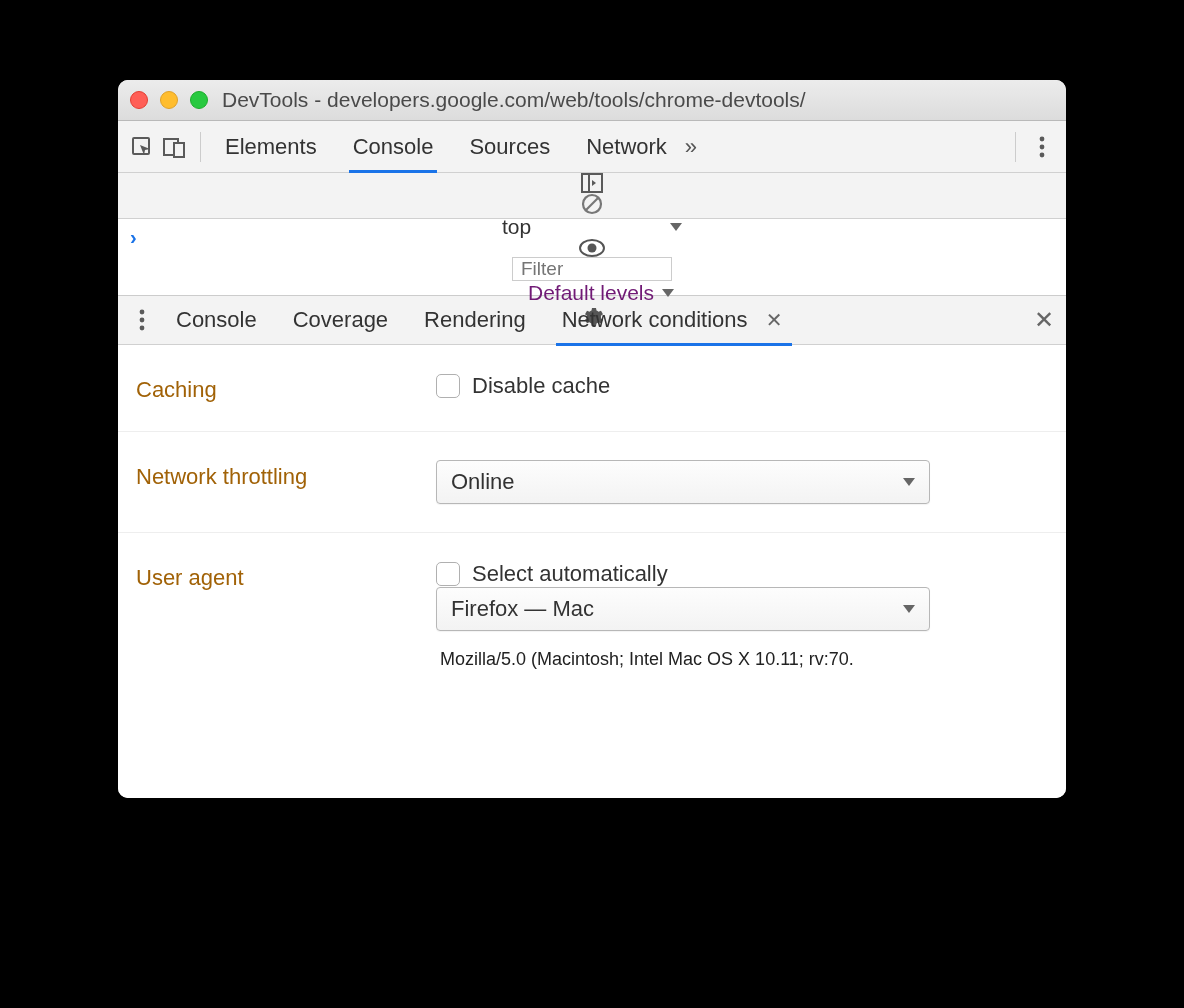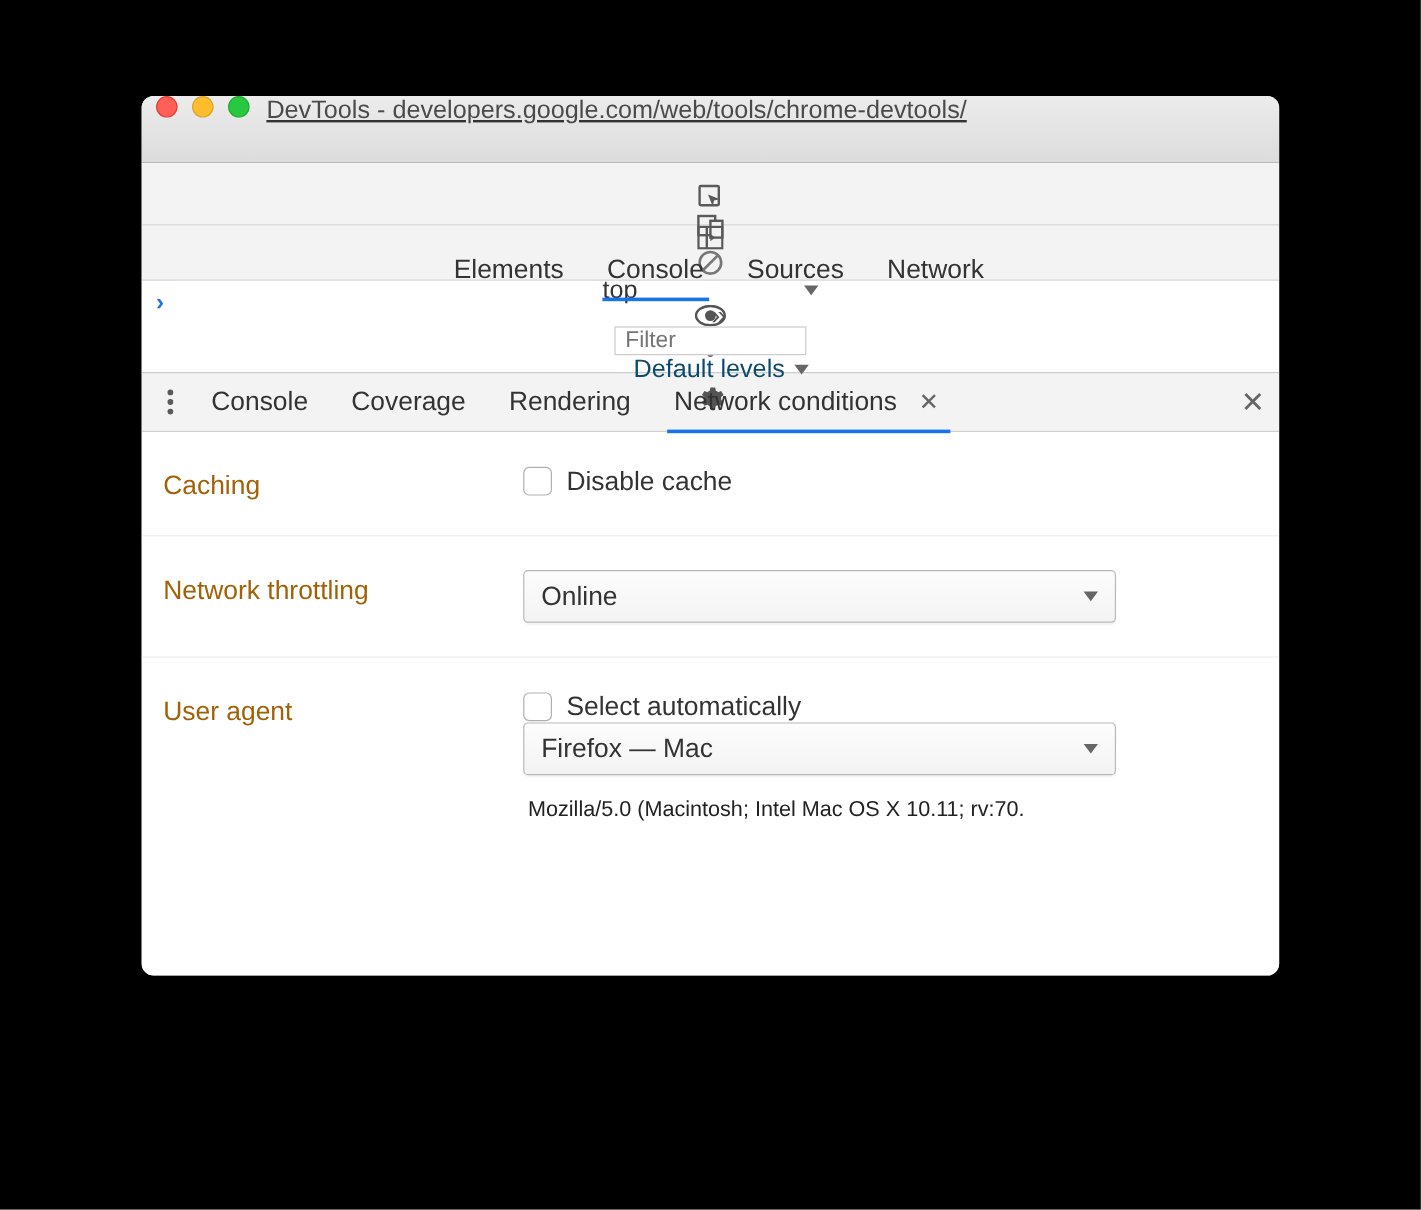--- a/index.html
+++ b/index.html
@@ -17,43 +17,41 @@
   }
   .window {
     width: 948px;
     background: #fff;
     border-radius: 10px;
     box-shadow: 0 20px 60px rgba(0,0,0,0.5);
     overflow: hidden;
   }
   
   .titlebar {
-    height: 56px;
+    height: 41px;
     background: linear-gradient(#ececec, #dcdcdc);
     border-bottom: 1px solid #b9b9b9;
     display: flex;
-    align-items: flex-start;
+    align-items: center;
     padding: 0 12px;
-    text-decoration: underline;
   }
   .traffic { display: flex; gap: 12px; margin-right: 14px;}
   .traffic .dot { width: 18px; height: 18px; border-radius: 50%; }
   .dot.red { background: #ff5f57; border: 1px solid #e33e32;}
   .dot.yellow { background: #ffbd2e; border: 1px solid #e0a128;}
   .dot.green { background: #28c940; border: 1px solid #1dad2b;}
   .title { color: #4a4a4a; font-size: 21px; }
   
   .tabs-row {
     display: flex;
     align-items: center;
     height: 52px;
     border-bottom: 1px solid #d0d0d0;
     background: #f3f3f3;
-    padding: 16px 8px;
-    flex-direction: column;
+    padding: 0 8px;
   }
   .icon-btn {
     width: 32px; height: 32px;
     display: flex; align-items: center; justify-content: center;
     color: #5a5a5a;
     cursor: pointer;
   }
   .divider { width: 1px; height: 30px; background: #ccc; margin: 0 10px;}
   .tabs { display: flex; gap: 36px; margin-left: 14px;}
   .tab { color: #333; cursor: pointer; padding: 12px 0; position: relative; font-size: 22px;}
@@ -78,21 +76,21 @@
     cursor: pointer;
   }
   .tri-down {
     width: 0; height: 0; border-left: 6px solid transparent; border-right: 6px solid transparent;
     border-top: 8px solid #666;
   }
   .filter-input {
     width: 160px; height: 30px; border: 1px solid #ccc; background: #fff;
     font-size: 19px; padding: 0 8px; color: #888;
   }
-  .levels { display:flex; align-items:center; gap:8px; margin-left: 18px; cursor:pointer; color:#0c4a6e;}
+  .levels { display:flex; align-items:center; gap:8px; margin-left: 18px; cursor:pointer; color:#701a75;}
   
   .console-body { height: 76px; background: #fff; padding: 6px 12px;}
   .prompt { color: #1a73e8; font-weight: bold; font-size: 20px;}
   
   .drawer-tabs {
     display: flex; align-items: center; height: 50px;
     background: #f3f3f3; border-top: 1px solid #ccc; border-bottom: 1px solid #d0d0d0;
     padding: 0 8px;
   }
   .drawer-tab { color: #333; cursor: pointer; padding: 12px 0; margin: 0 18px; position: relative; font-size: 22px;}

